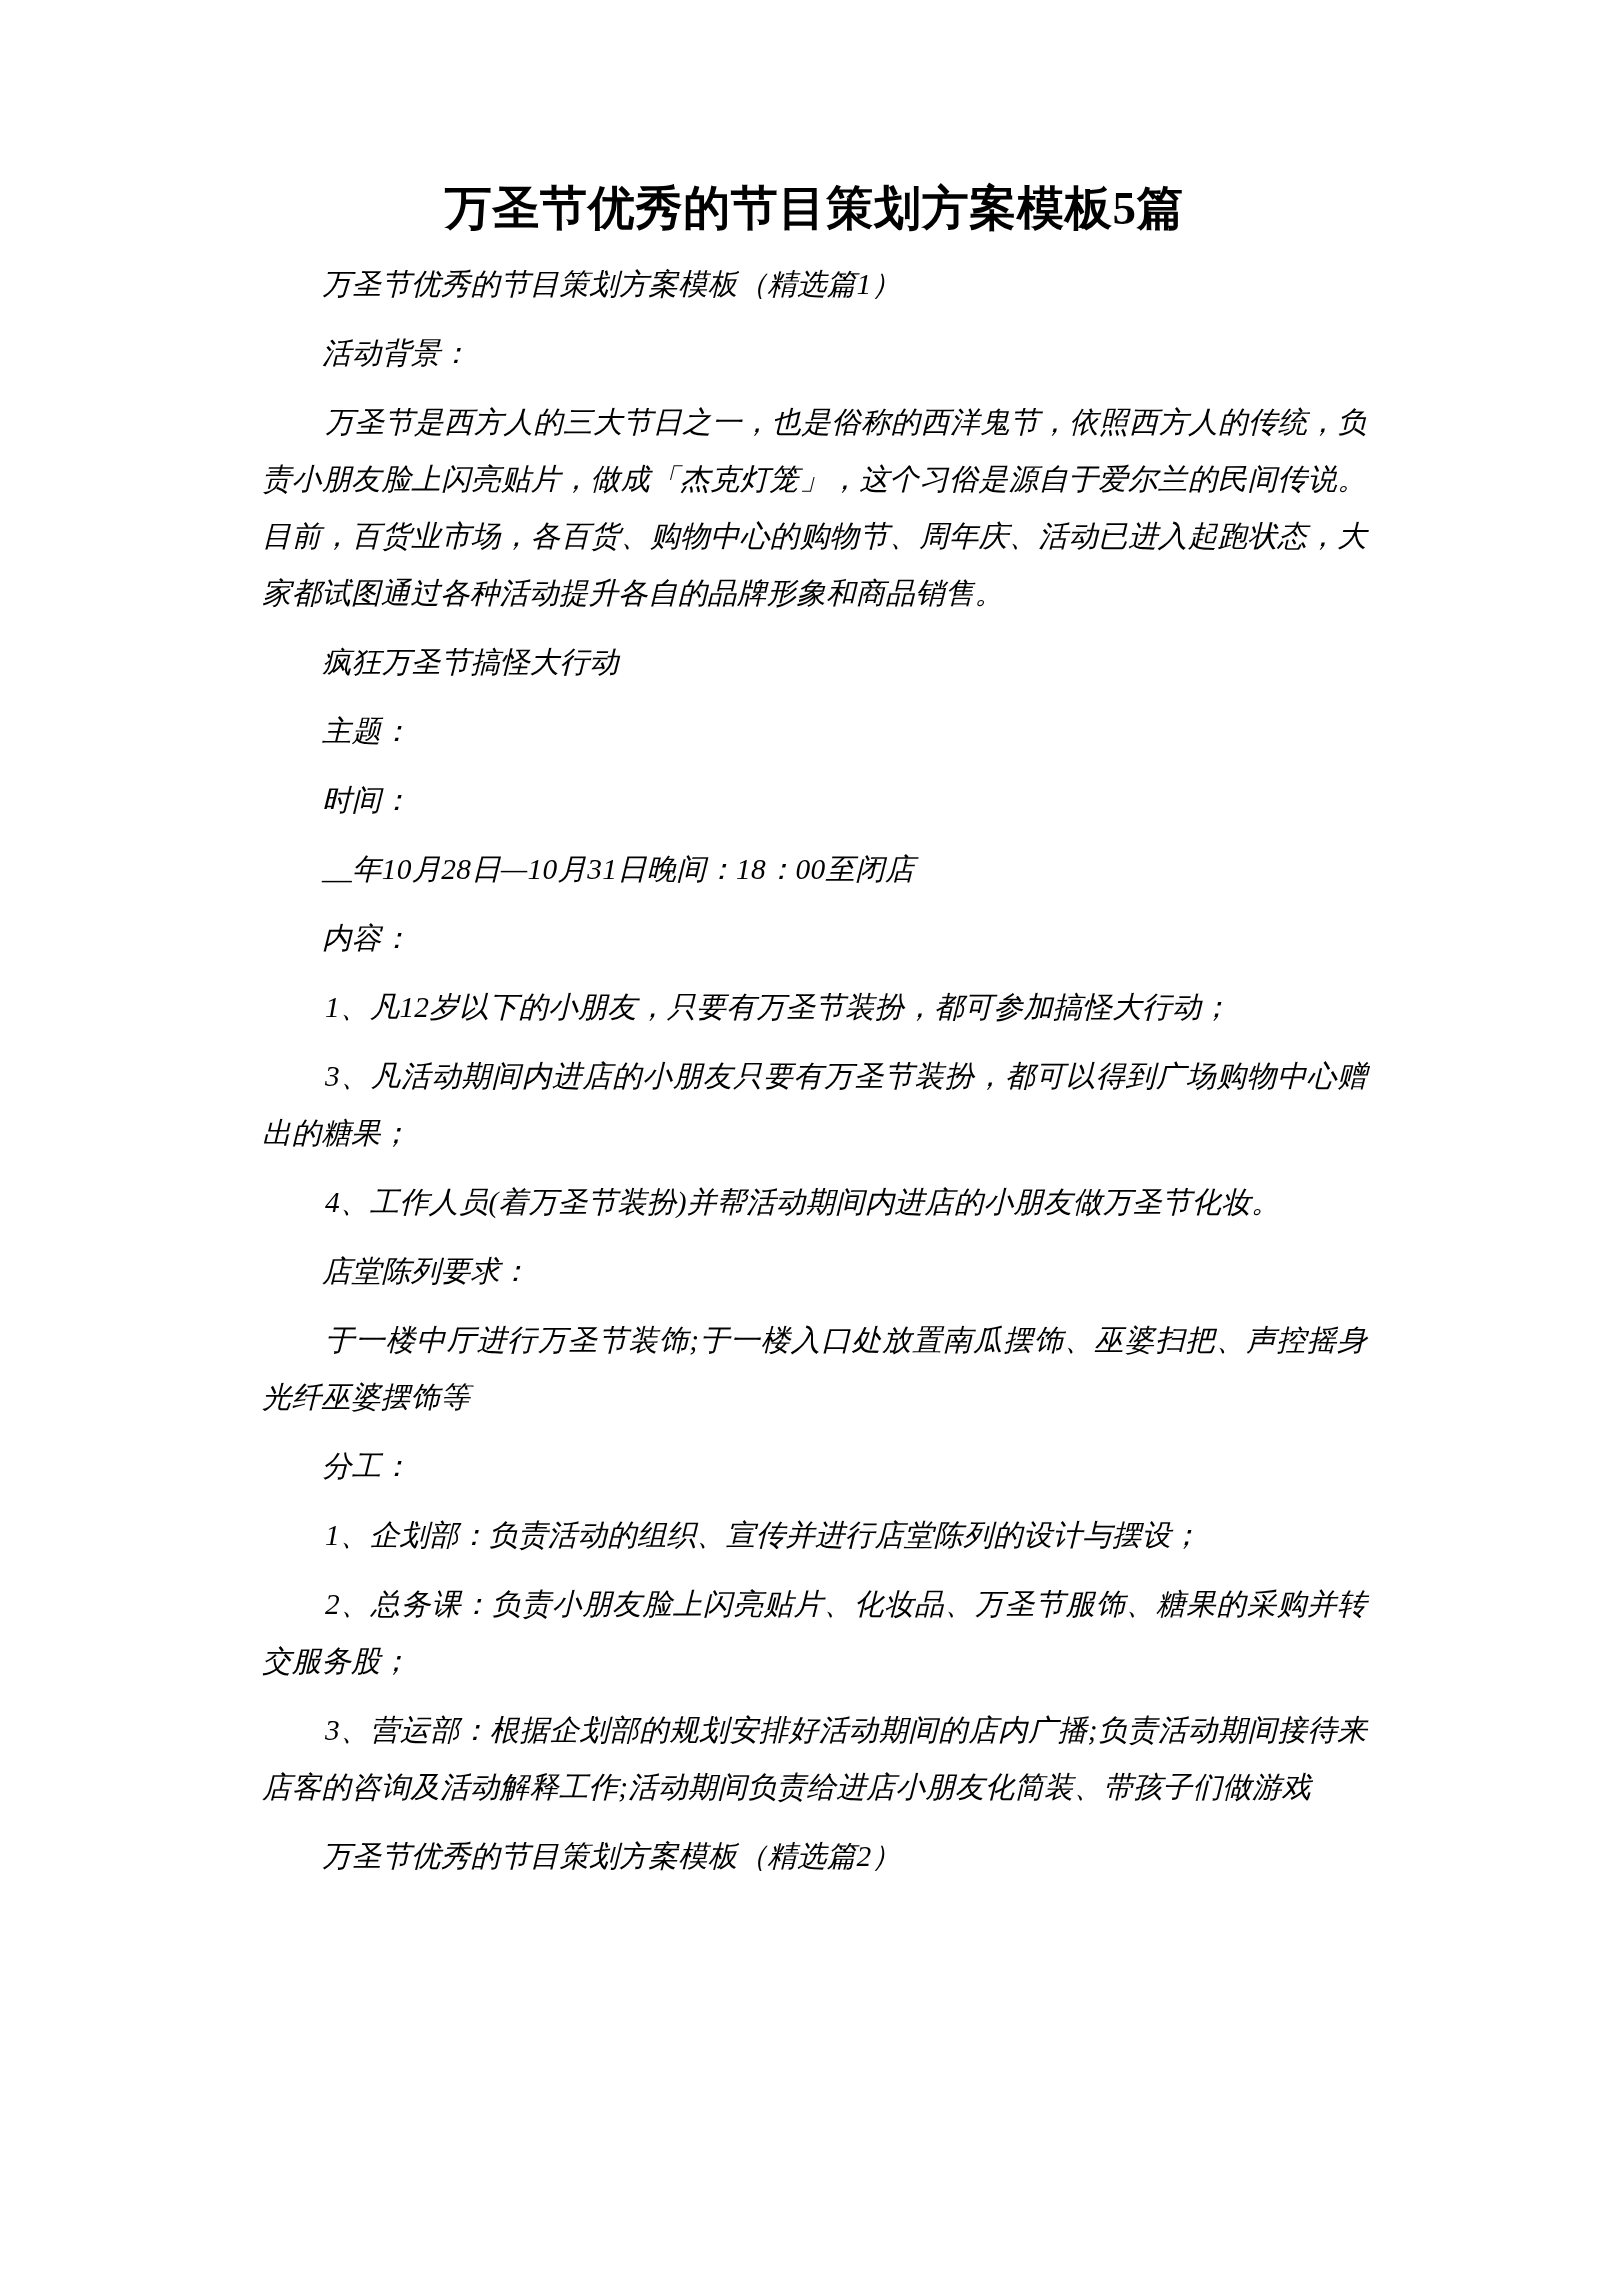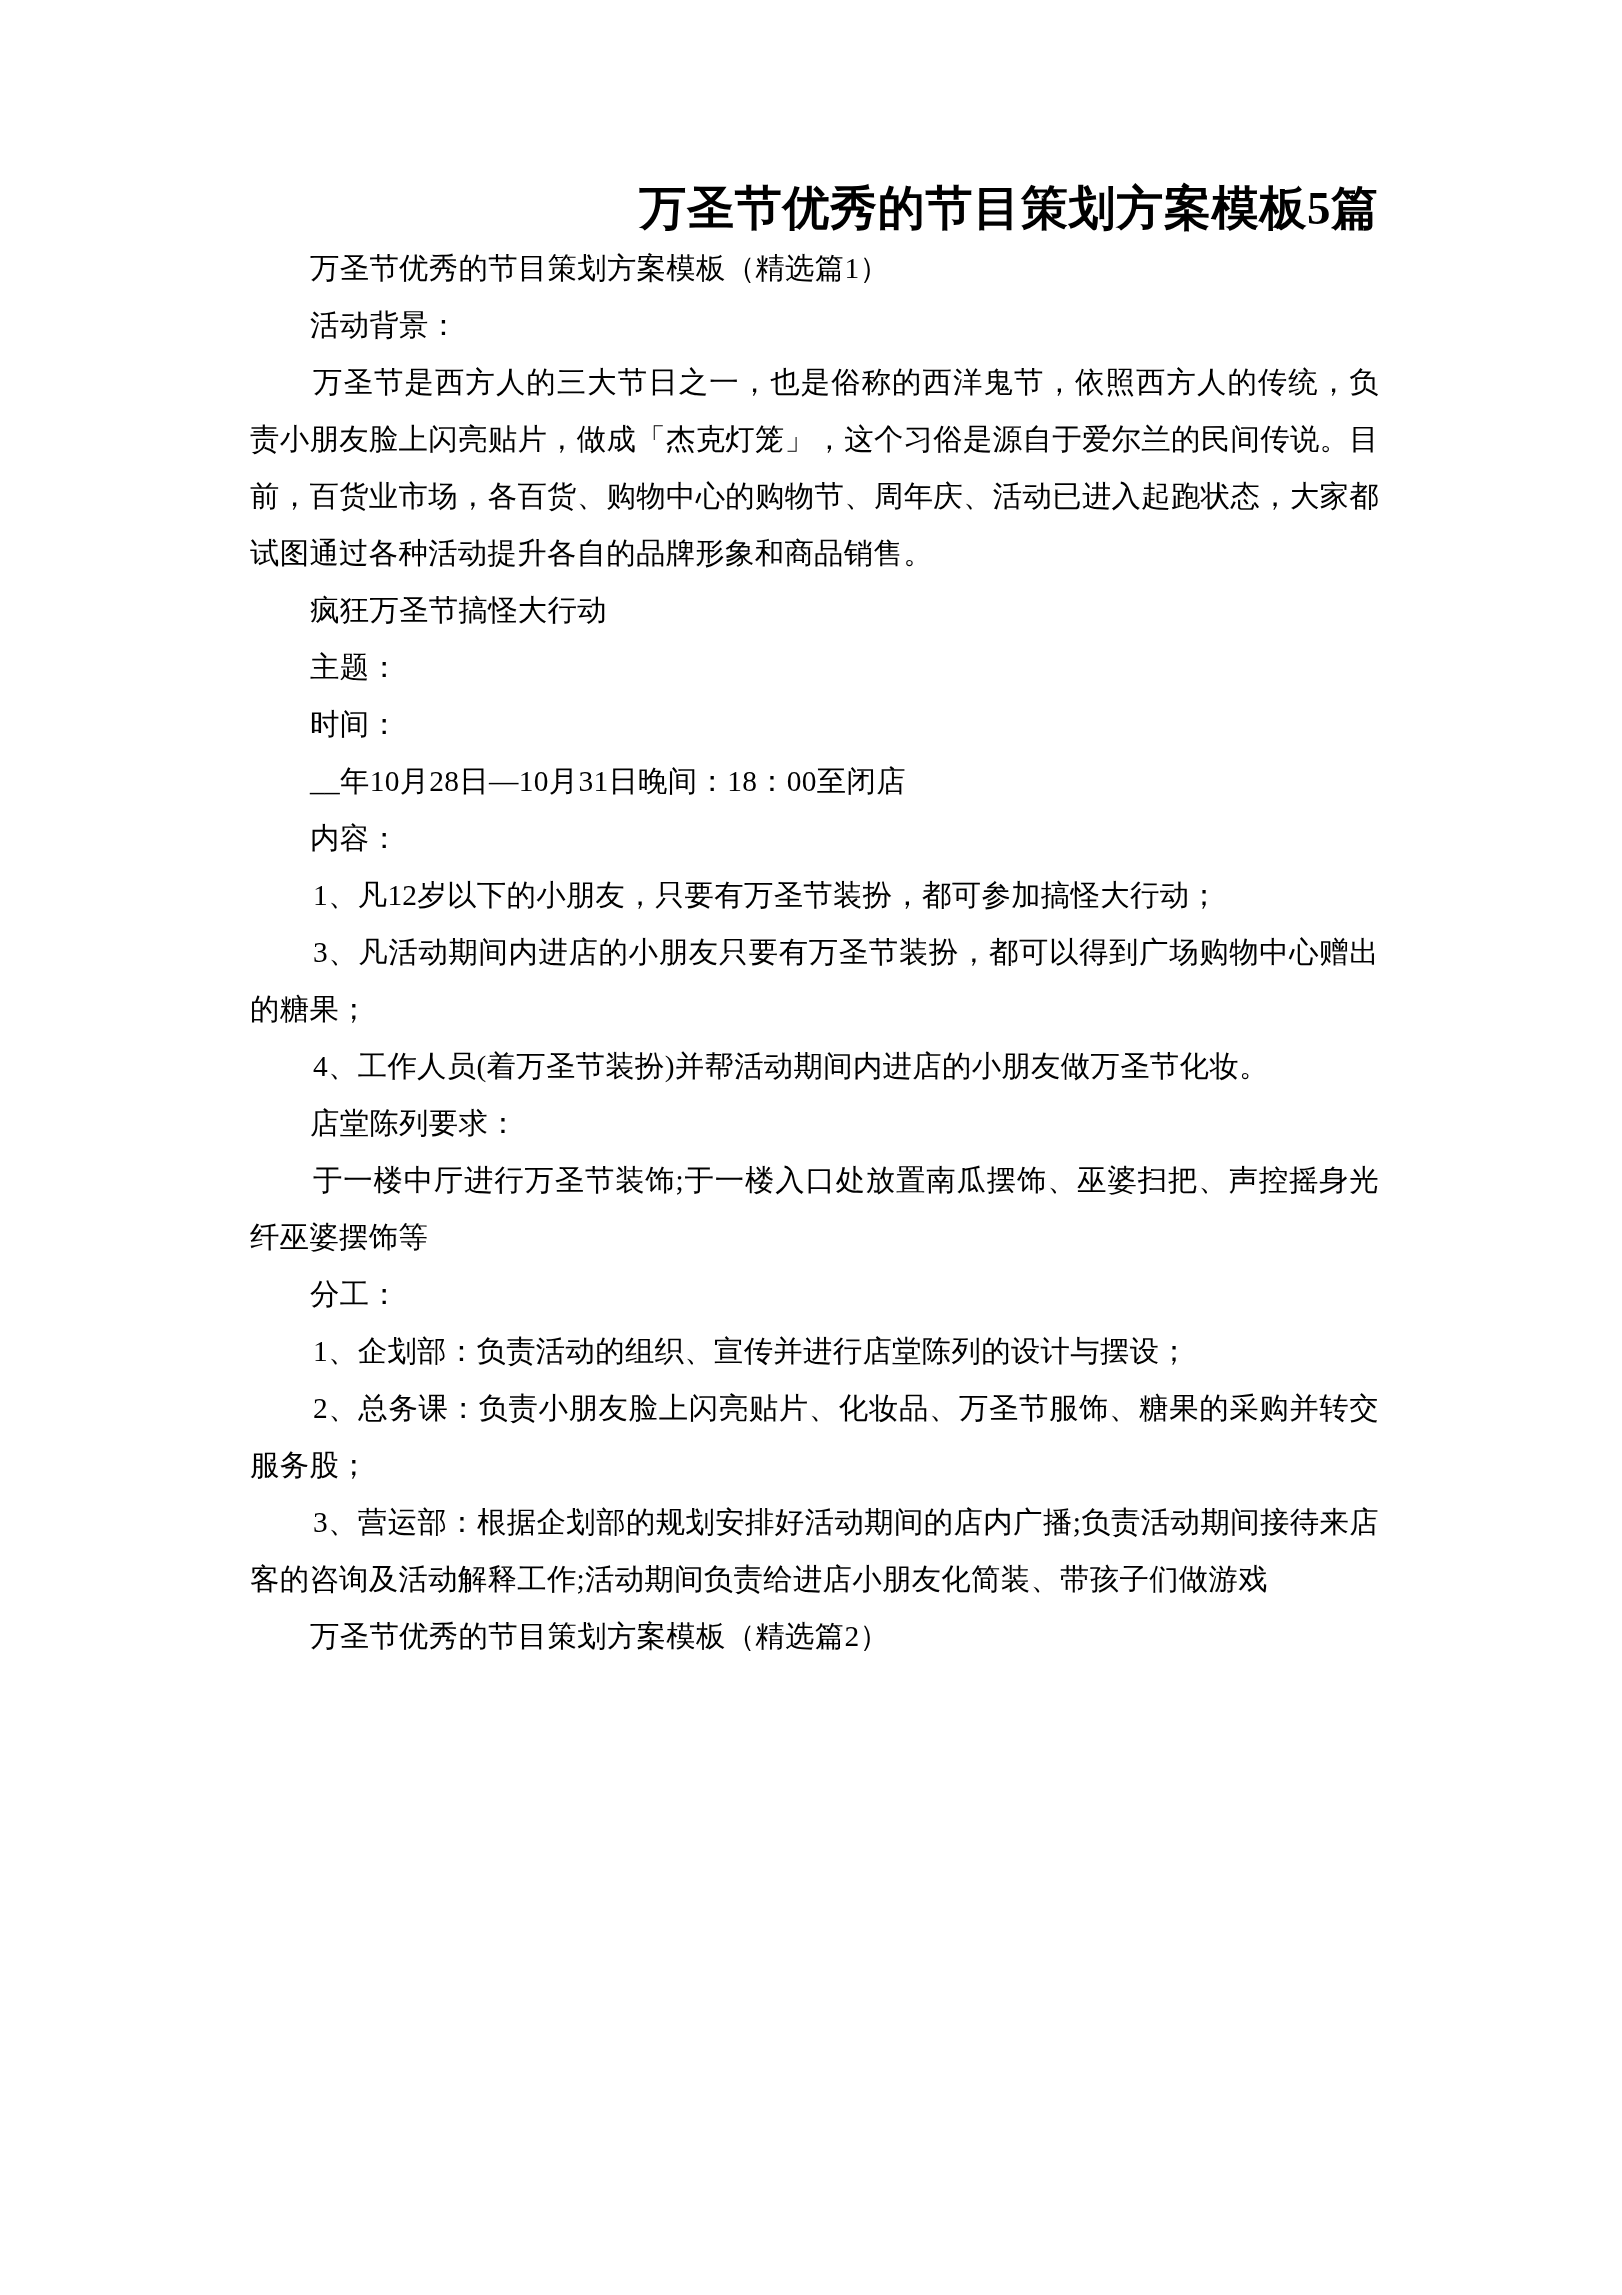--- a/index.html
+++ b/index.html
@@ -21,33 +21,34 @@
   .content {
     position: absolute;
     left: 250px;
     top: 178px;
     width: 1129px;
   }
   .doc-title {
     font-size: 47px;
     font-weight: bold;
     line-height: 1.28;
-    text-align: right;
+    text-align: center;
     letter-spacing: 0.7px;
-    margin: 0 0 2px 0;
+    margin: 0 0 18px 0;
     white-space: nowrap;
   }
   .para {
     font-size: 29.4px;
     line-height: 57px;
     text-align: justify;
     text-justify: inter-ideograph;
-    margin: 0;
+    margin: 12px;
     letter-spacing: 0.3px;
     word-break: break-all;
+    font-style: italic;
   }
   .para.indent {
     text-indent: 63px;
   }
   .para.indent-small {
     text-indent: 60px;
   }
 </style>
 </head>
 <body>

